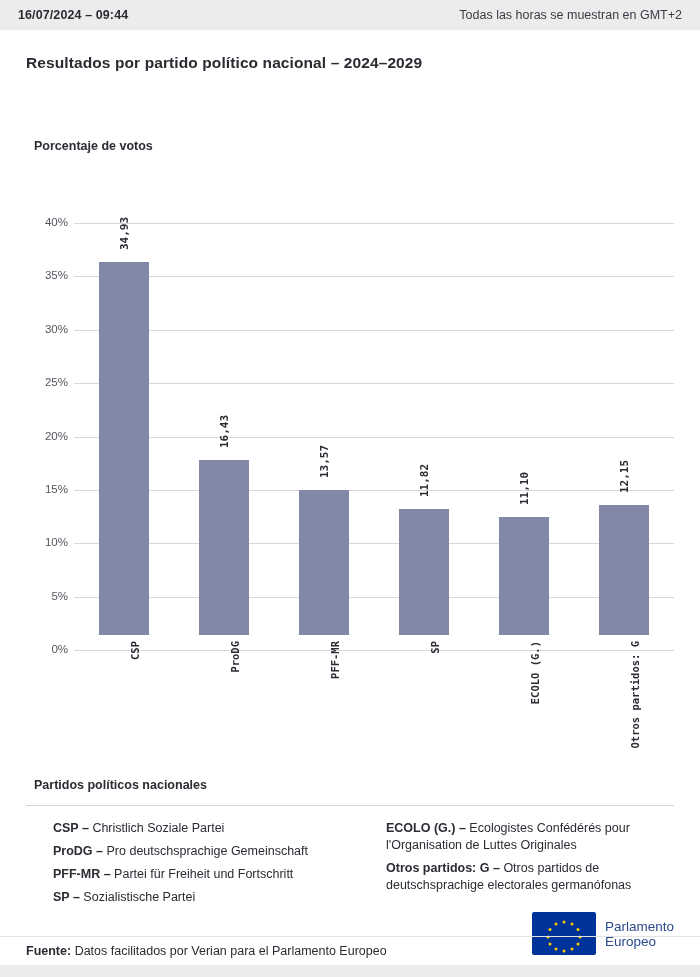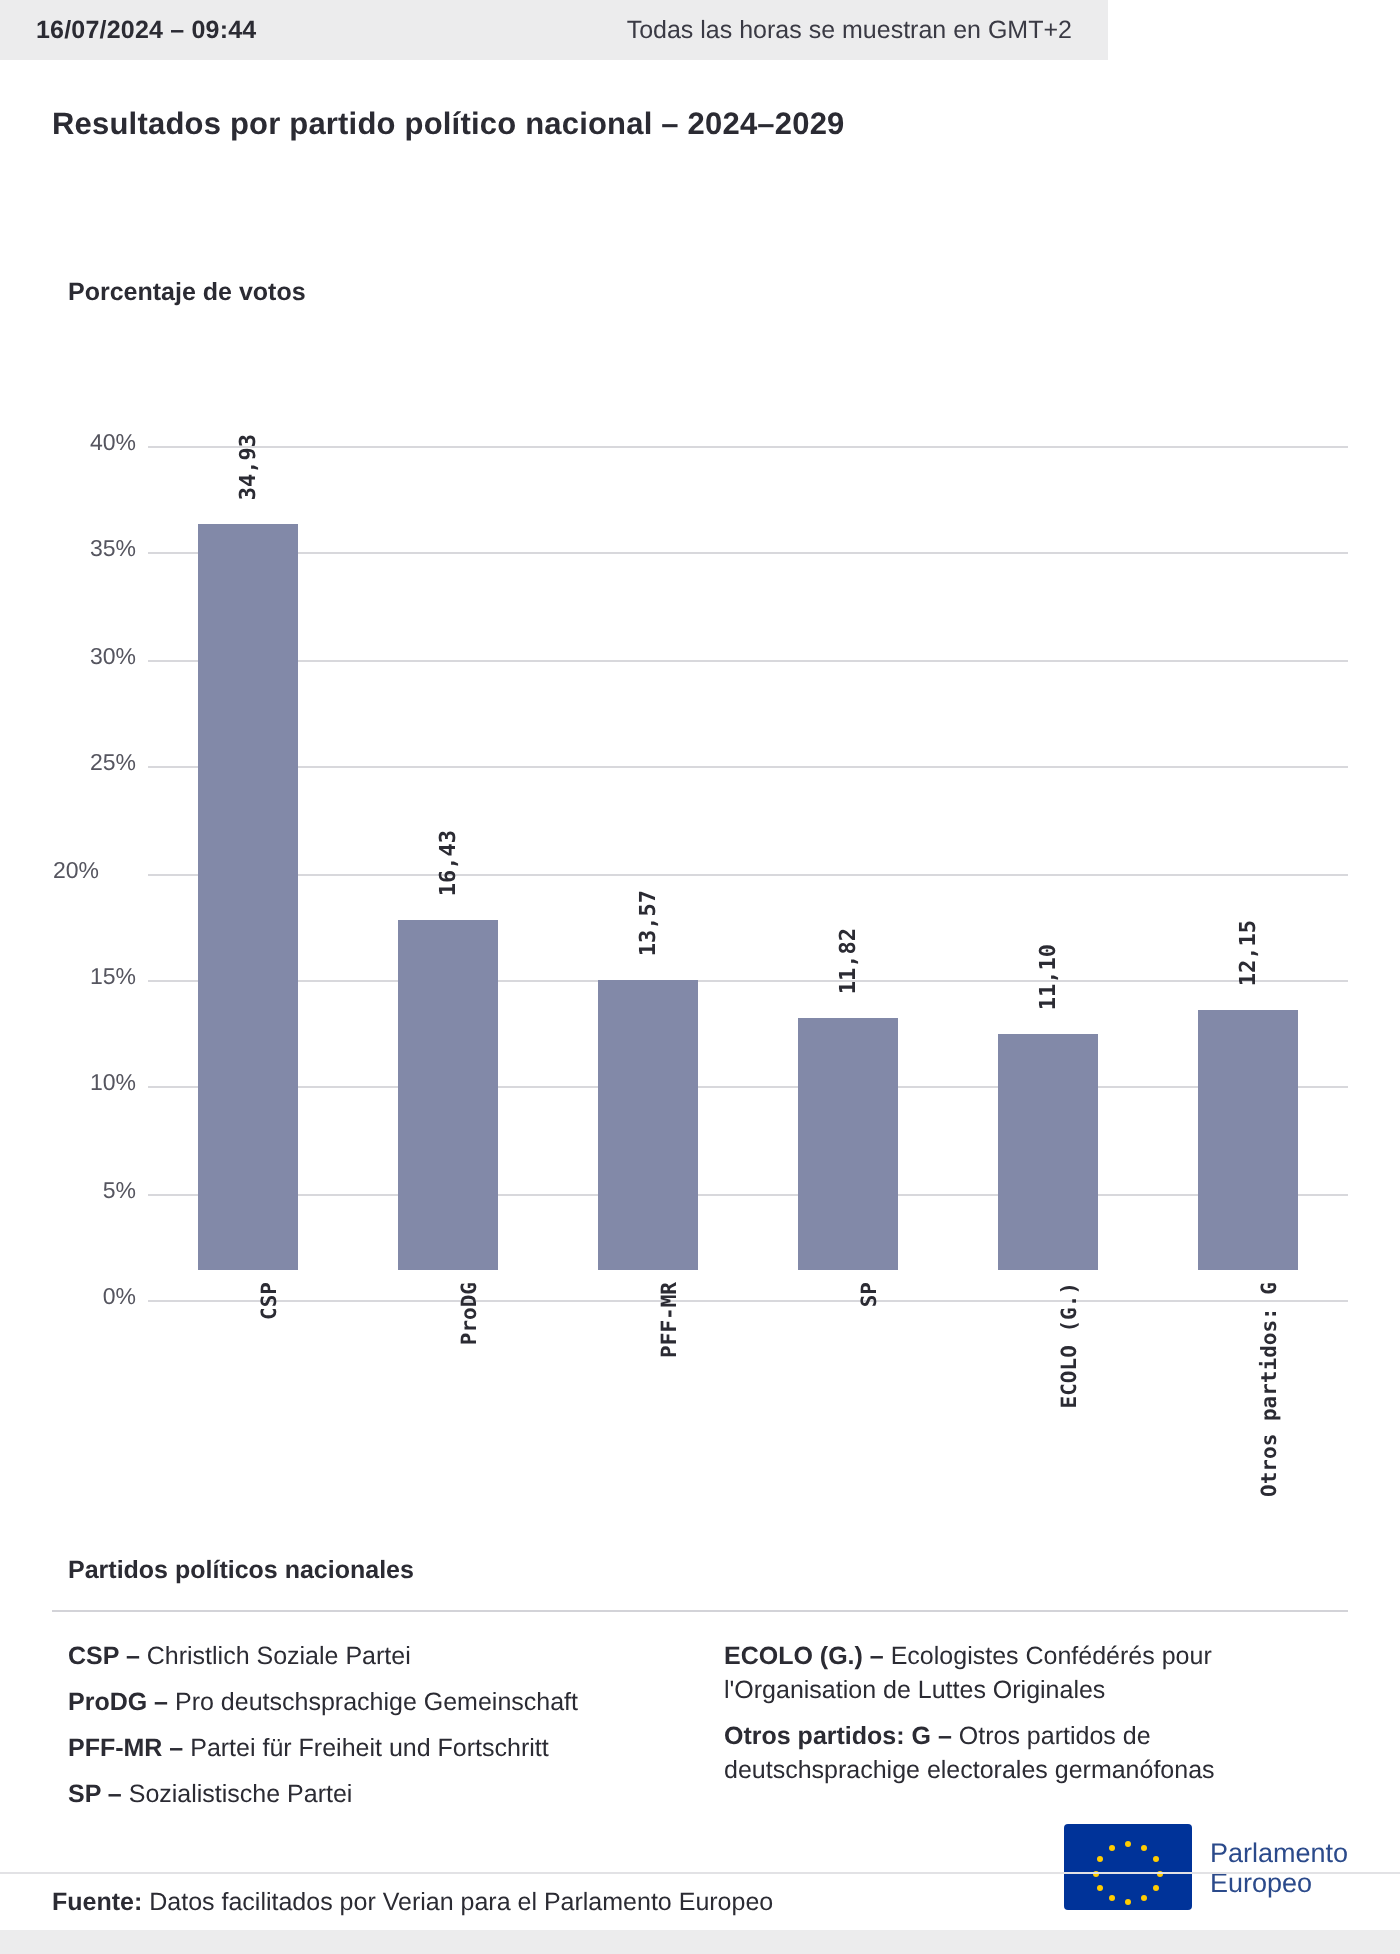--- a/index.html
+++ b/index.html
@@ -13,21 +13,21 @@
   #page {
     position: relative;
     width: 700px; height: 977px;
     background: #ffffff;
     overflow: hidden;
   }
 
   
   .topbar {
     position: absolute; top: 0; left: 0;
-    width: 554px; height: 30px;
+    width: 700px; height: 30px;
     background: #ececed;
     display: flex; align-items: center;
     justify-content: space-between;
     padding: 0 18px;
   }
   .topbar-left {
     font-size: 12.5px;
     font-weight: bold;
     color: #2b2b33;
     letter-spacing: 0.1px;
@@ -155,21 +155,21 @@
     width: 648px; height: 1px;
     background: #d3d3d8;
   }
   .legend-cols {
     position: absolute;
     left: 34px; top: 820px;
     width: 640px;
     display: flex;
     gap: 26px;
   }
-  .legend-col { width: 302px; }
+  .legend-col { width: 302px; margin-left: 19px; }
   .legend-item {
     font-size: 12.5px;
     line-height: 17px;
     margin-bottom: 6px;
     color: #2b2b33;
   }
   .legend-item .abbr { font-weight: bold; }
   .legend-item .full { font-weight: normal; color: #2b2b33; }
 
   
@@ -236,21 +236,21 @@
     <div class="plot" id="plot-layer">
         <div class="gridline" style="top: 0px;"></div>
         <div class="ytick" style="top: 0px;">40%</div>
         <div class="gridline" style="top: 53.375px;"></div>
         <div class="ytick" style="top: 53.375px;">35%</div>
         <div class="gridline" style="top: 106.75px;"></div>
         <div class="ytick" style="top: 106.75px;">30%</div>
         <div class="gridline" style="top: 160.125px;"></div>
         <div class="ytick" style="top: 160.125px;">25%</div>
         <div class="gridline" style="top: 213.5px;"></div>
-        <div class="ytick" style="top: 213.5px; text-align: center;">20%</div>
+        <div class="ytick" style="top: 213.5px;">20%</div>
         <div class="gridline" style="top: 266.875px;"></div>
         <div class="ytick" style="top: 266.875px;">15%</div>
         <div class="gridline" style="top: 320.25px;"></div>
         <div class="ytick" style="top: 320.25px;">10%</div>
         <div class="gridline" style="top: 373.625px;"></div>
         <div class="ytick" style="top: 373.625px;">5%</div>
         <div class="gridline" style="top: 427px;"></div>
         <div class="ytick" style="top: 427px;">0%</div>
       </div>
     <div class="bars" id="bars-layer">

